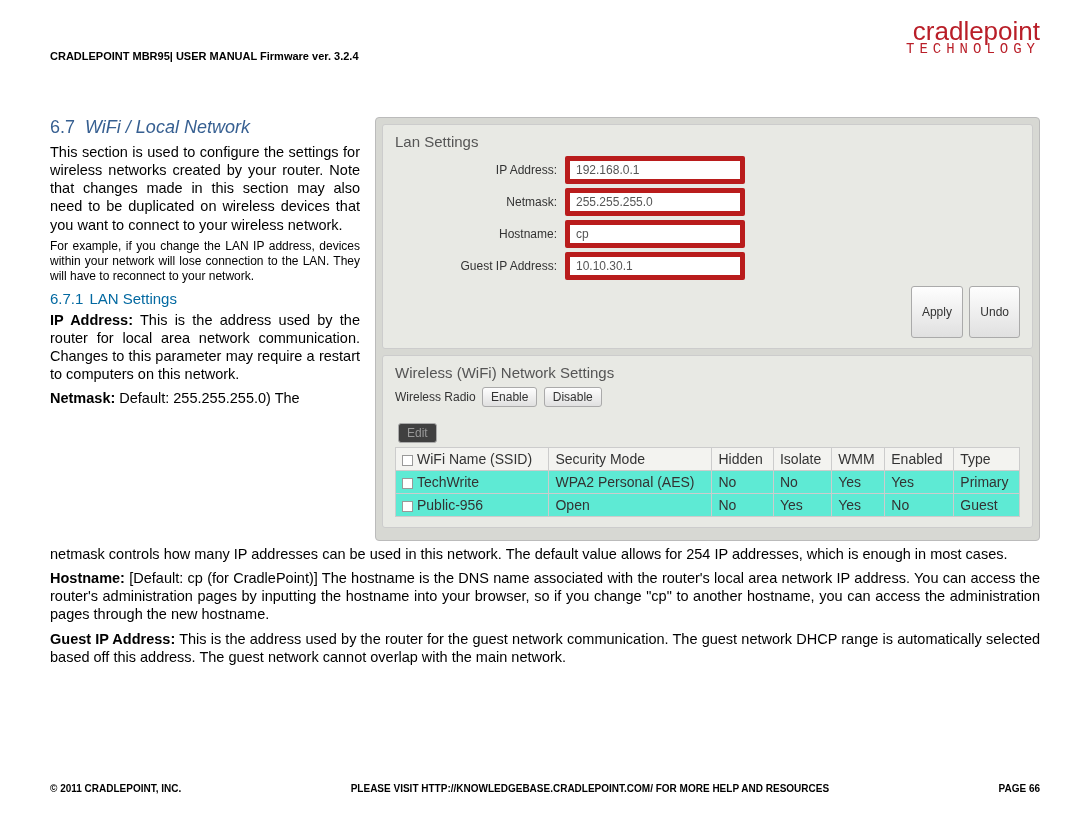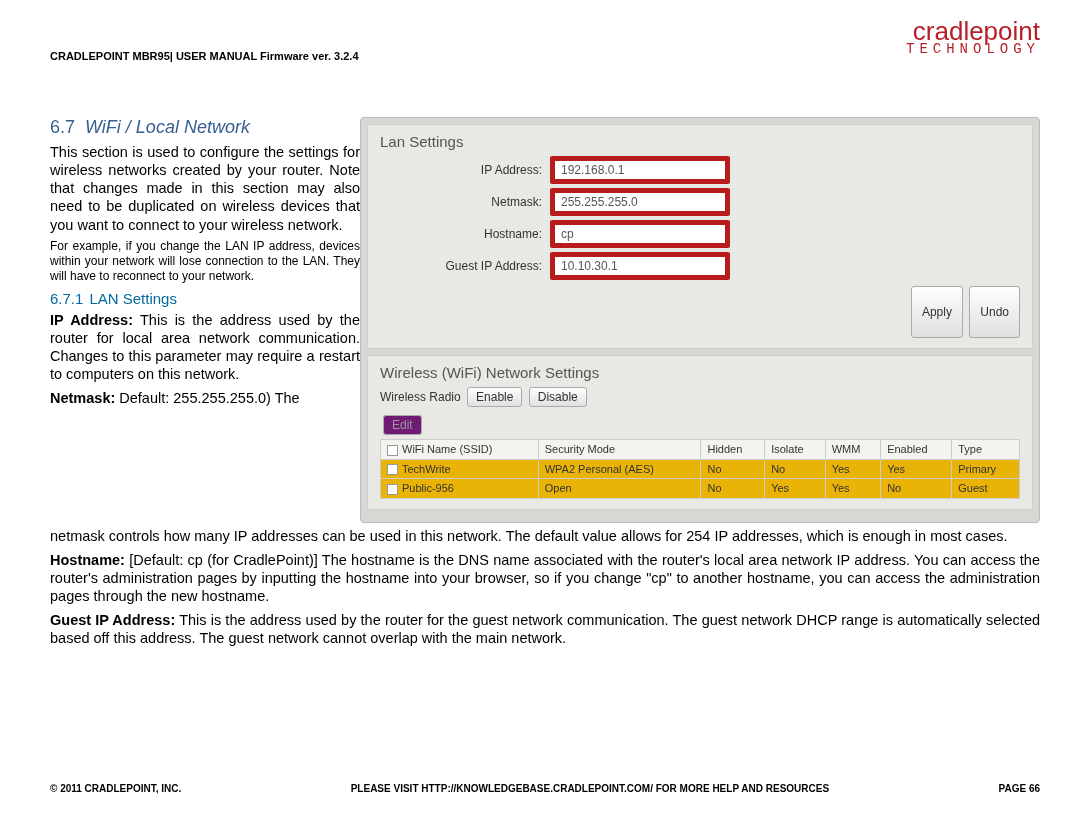--- a/index.html
+++ b/index.html
@@ -36,21 +36,21 @@
   .logo-sub {
     font-size: 14px;
     color: #b91e28;
     letter-spacing: 5px;
     font-family: Liberation Mono, monospace;
   }
   .content {
     margin-top: 55px;
     display: flex;
     align-items: flex-start;
-    gap: 0;
+    gap: 15px;
   }
   .col-left {
     width: 310px;
     flex-shrink: 0;
   }
   .section-title {
     font-size: 18px;
     font-style: italic;
     color: #365f91;
     margin-bottom: 5px;
@@ -128,29 +128,29 @@
     background: linear-gradient(#fefefe,#e0e0e0);
     border: 1px solid #aaa;
     border-radius: 3px;
     padding: 18px 10px;
     font-size: 12px;
     color: #333;
     margin-left: 3px;
     cursor: pointer;
   }
   .btn.small { padding: 2px 8px; }
-  .btn.disabled { color: #999; background: #701a75; cursor: default;}
+  .btn.disabled { color: #999; background: #404040; cursor: default; margin-top: 8px;}
   .radio-row { margin-top: 3px; font-size: 12px; color:#333;}
   .edit-row { margin-top: 8px; }
   table.wifi {
     width: 100%;
     border-collapse: collapse;
-    background: #eab308;
+    background: #5eead4;
     margin-top: 4px;
-    font-size: 11px;
+    font-size: 14px;
   }
   table.wifi th, table.wifi td {
     border: 1px solid #ccc;
     padding: 3px 6px;
     text-align: left;
     color: #333;
     font-weight: normal;
   }
   table.wifi th { background: #f3f3f0; }
   .chk {

